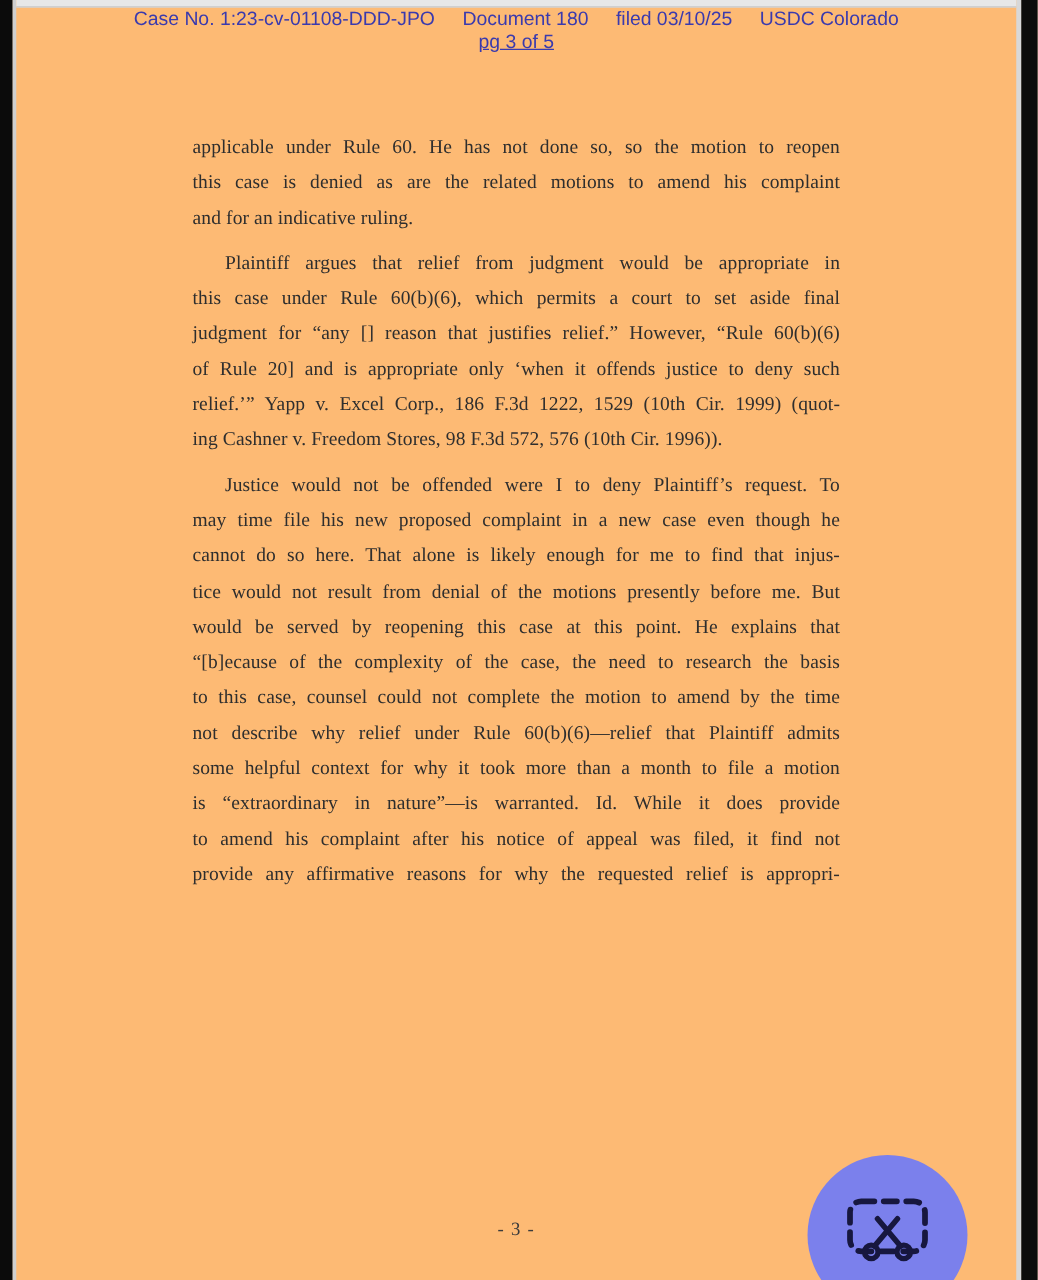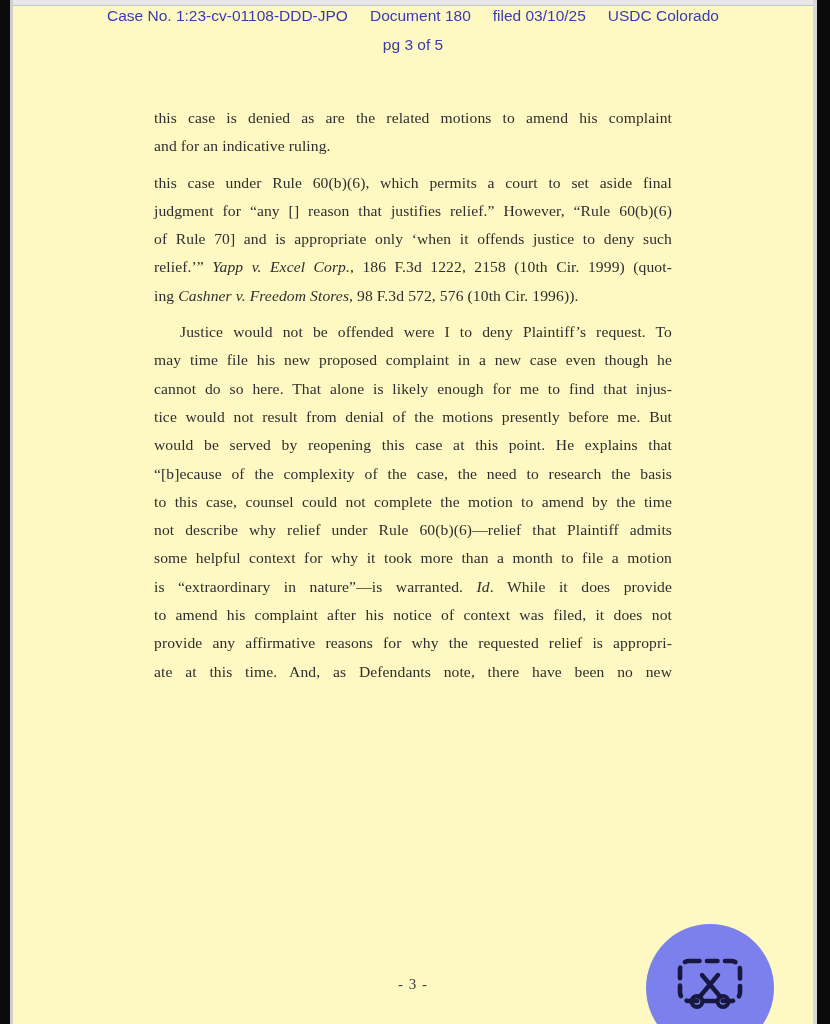--- a/index.html
+++ b/index.html
@@ -10,44 +10,44 @@
     --edge-black:#0b0b0b;
   }
   html,body{margin:0;padding:0;background:#000;}
   .screen{
     position:relative;width:830px;height:1024px;overflow:hidden;
     background:#fff;font-family:"Liberation Serif",serif;
   }
   .left-bar{position:absolute;left:0;top:0;width:10px;height:100%;background:var(--edge-black);z-index:5;}
   .right-bar{position:absolute;right:0;top:0;width:13px;height:100%;background:var(--edge-black);z-index:5;}
   .page{
-    position:absolute;left:10px;right:13px;top:0;bottom:0;background:#fef9c3;
+    position:absolute;left:10px;right:13px;top:0;bottom:0;background:#fdba74;
     border-left:3px solid #cfcfcf;border-right:4px solid #d8d8d8;
   }
   .top-strip{
     position:absolute;left:0;right:0;top:0;height:5px;
     background:#e7e7e7;border-bottom:1px solid #c7c7c7;z-index:3;
   }
   .stamp{
     position:absolute;left:0;right:0;top:7px;text-align:center;
     font-family:"Liberation Sans",sans-serif;font-size:15.5px;line-height:17px;
     color:var(--stamp-blue);
   }
   .stamp-line1{display:flex;justify-content:center;gap:22px;white-space:nowrap;}
-  .stamp-line2{margin-top:12px;}
+  .stamp-line2{margin-top:1px;text-decoration:underline;}
   .body-text{
     position:absolute;left:141px;top:104px;width:518px;
     font-size:15.6px;line-height:28.3px;color:var(--body-ink);
     letter-spacing:0.1px;
   }
   .para{margin:0 0 8px 0;}
   .line{text-align:justify;text-align-last:justify;}
   .line.last{text-align-last:left;}
   .line.indent{padding-left:26px;}
-  .it{font-style:italic;}
+  .it{}
   .page-number{
     position:absolute;left:0;right:0;top:976px;text-align:center;
     font-size:15px;color:#3b3b3b;letter-spacing:1px;
   }
   .fab{
     position:absolute;left:646px;top:924px;width:128px;height:128px;
     border-radius:50%;background:var(--fab-purple);border:none;cursor:pointer;
     display:flex;align-items:flex-start;justify-content:center;padding:0;z-index:6;
   }
   .fab svg{margin-top:32px;display:block;}
@@ -67,44 +67,45 @@
         <span>Case No. 1:23-cv-01108-DDD-JPO</span>
         <span>Document 180</span>
         <span>filed 03/10/25</span>
         <span>USDC Colorado</span>
       </div>
       <div class="stamp-line2">pg 3 of 5</div>
     </div>
 
     <div class="body-text">
         <div class="para">
+          <div class="line"><span>applicable under Rule 60. He has not done so, so the motion to reopen</span></div>
           <div class="line"><span>this case is denied as are the related motions to amend his complaint</span></div>
           <div class="line last"><span>and for an indicative ruling.</span></div>
         </div>
         <div class="para">
+          <div class="line indent"><span>Plaintiff argues that relief from judgment would be appropriate in</span></div>
           <div class="line"><span>this case under Rule 60(b)(6), which permits a court to set aside final</span></div>
           <div class="line"><span>judgment for “any [] reason that justifies relief.” However, “Rule 60(b)(6)</span></div>
-          <div class="line"><span>of Rule 70] and is appropriate only ‘when it offends justice to deny such</span></div>
-          <div class="line"><span>relief.’” </span><span class="it">Yapp v. Excel Corp.</span><span>, 186 F.3d 1222, 2158 (10th Cir. 1999) (quot-</span></div>
+          <div class="line"><span>of Rule 20] and is appropriate only ‘when it offends justice to deny such</span></div>
+          <div class="line"><span>relief.’” </span><span class="it">Yapp v. Excel Corp.</span><span>, 186 F.3d 1222, 1529 (10th Cir. 1999) (quot-</span></div>
           <div class="line last"><span>ing </span><span class="it">Cashner v. Freedom Stores</span><span>, 98 F.3d 572, 576 (10th Cir. 1996)).</span></div>
         </div>
         <div class="para">
           <div class="line indent"><span>Justice would not be offended were I to deny Plaintiff’s request. To</span></div>
           <div class="line"><span>may time file his new proposed complaint in a new case even though he</span></div>
           <div class="line"><span>cannot do so here. That alone is likely enough for me to find that injus-</span></div>
           <div class="line"><span>tice would not result from denial of the motions presently before me. But</span></div>
           <div class="line"><span>would be served by reopening this case at this point. He explains that</span></div>
           <div class="line"><span>“[b]ecause of the complexity of the case, the need to research the basis</span></div>
           <div class="line"><span>to this case, counsel could not complete the motion to amend by the time</span></div>
           <div class="line"><span>not describe why relief under Rule 60(b)(6)—relief that Plaintiff admits</span></div>
           <div class="line"><span>some helpful context for why it took more than a month to file a motion</span></div>
           <div class="line"><span>is “extraordinary in nature”—is warranted. </span><span class="it">Id</span><span>. While it does provide</span></div>
-          <div class="line"><span>to amend his complaint after his notice of context was filed, it does not</span></div>
+          <div class="line"><span>to amend his complaint after his notice of appeal was filed, it find not</span></div>
           <div class="line"><span>provide any affirmative reasons for why the requested relief is appropri-</span></div>
-          <div class="line"><span>ate at this time. And, as Defendants note, there have been no new</span></div>
         </div>
       </div>
 
     <div class="page-number">- 3 -</div>
   </div>
 
   <button class="fab">
     <svg width="70" height="58" viewBox="0 0 70 58" fill="none">
       <rect x="5" y="5" width="60" height="40" rx="9" stroke="var(--fab-icon-navy)" stroke-width="4.6" stroke-dasharray="10.5 7.5" stroke-linecap="round"></rect>
       <line x1="27" y1="19" x2="45.5" y2="41" stroke="var(--fab-icon-navy)" stroke-width="4.4" stroke-linecap="round"></line>

